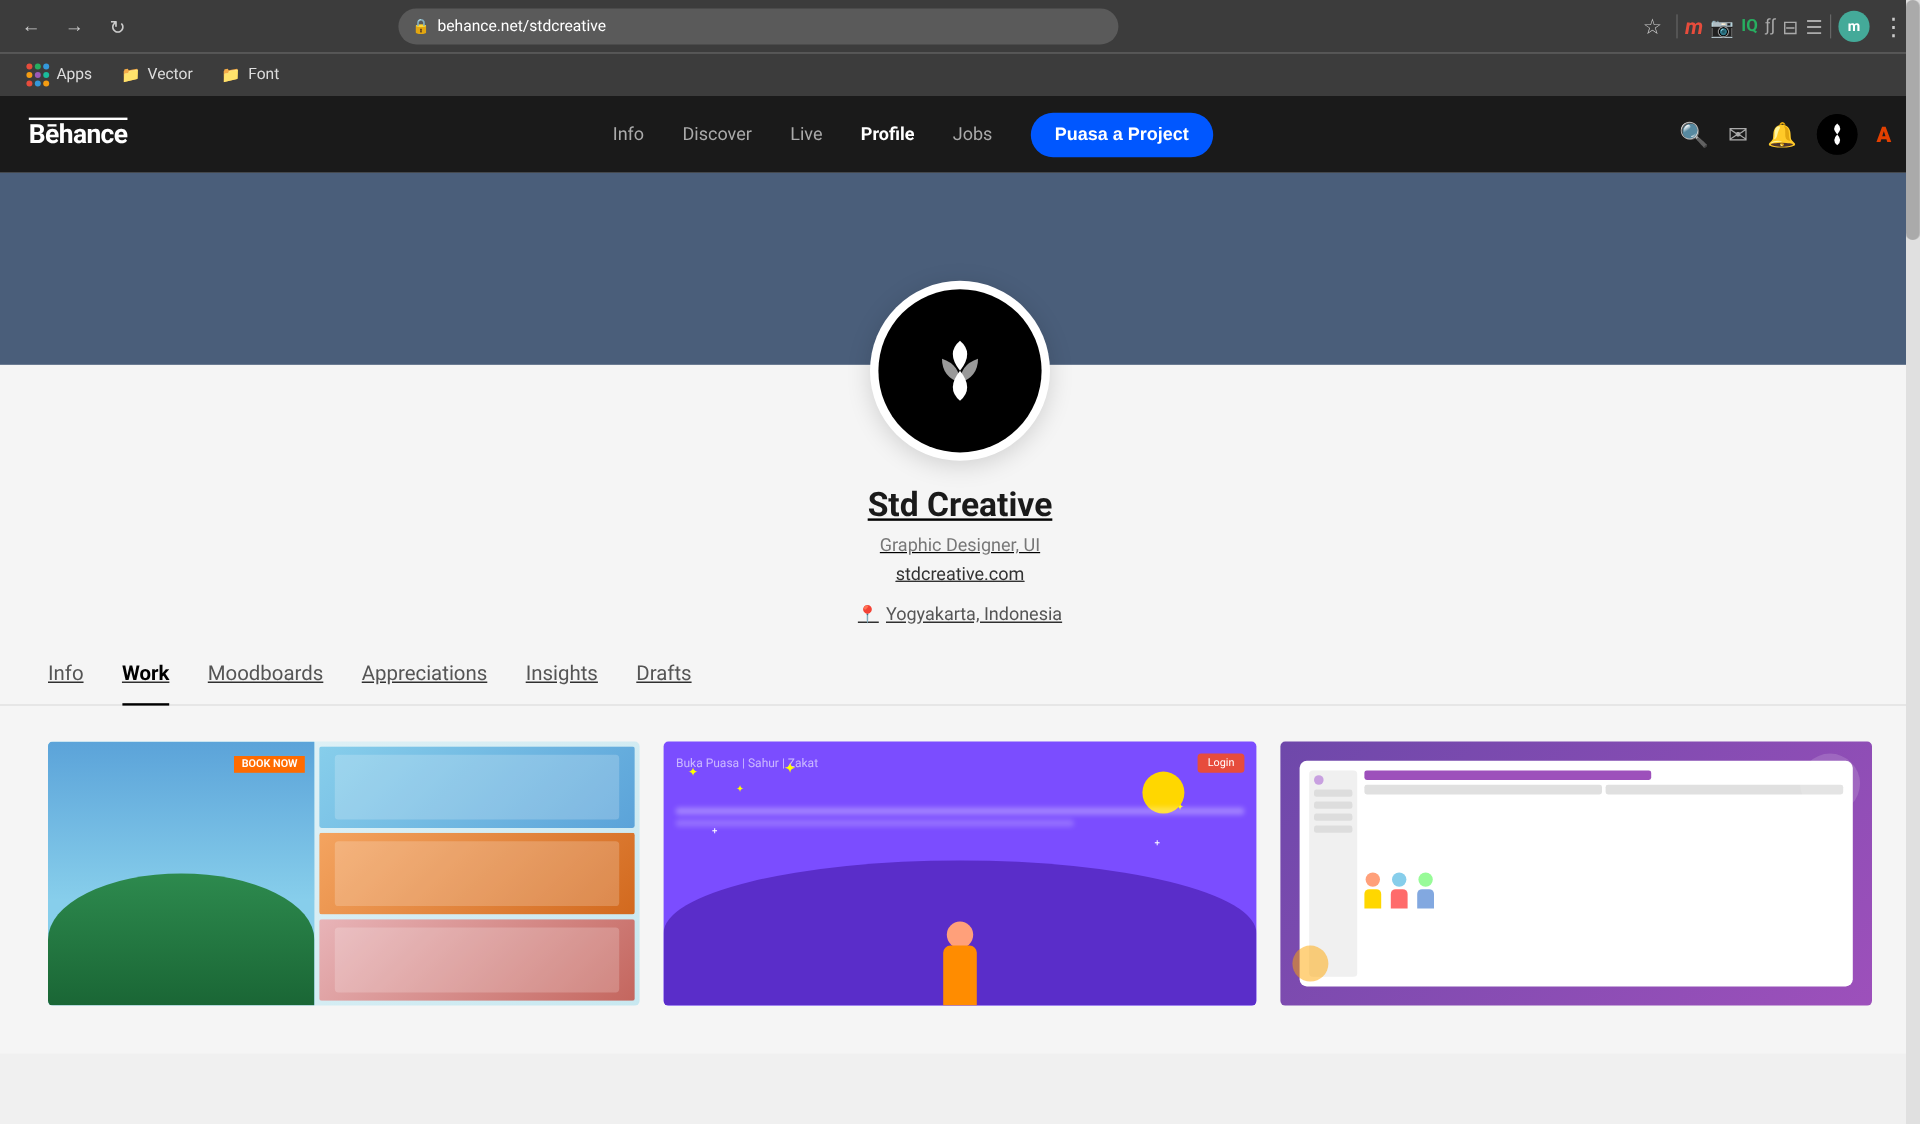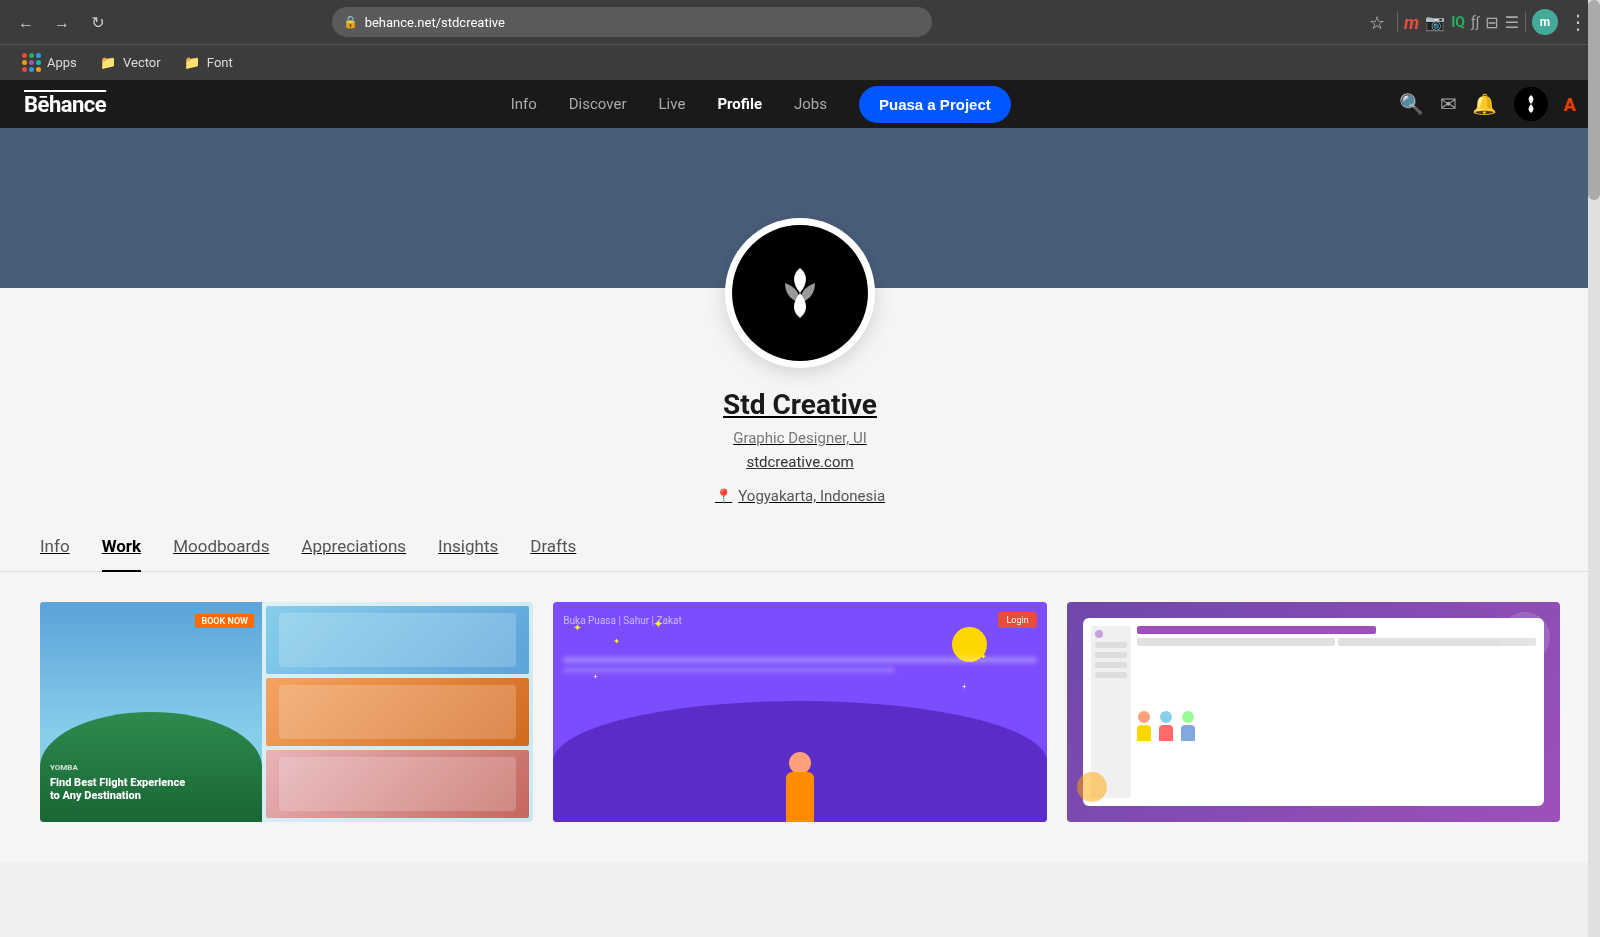--- a/index.html
+++ b/index.html
@@ -53,21 +53,21 @@
       padding: 4px 10px;
       color: #ddd;
       font-size: 13px;
       cursor: pointer;
       border-radius: 4px;
     }
 
     
     .behance-nav {
       background: #1a1a1a;
-      height: 48px;
+      height: 64px;
       display: flex;
       align-items: center;
       padding: 0 24px;
       position: relative;
     }
     .behance-logo {
       font-size: 22px;
       font-weight: 700;
       color: white;
       letter-spacing: -0.5px;
@@ -507,24 +507,20 @@
       <div class="profile-tab">Drafts</div>
     </div>
   </div>
 
   <div class="work-grid">
 
     <div class="work-card card-1">
       <div class="card-1-left">
         <div class="card-1-sky"></div>
         <div class="card-1-island"></div>
-        <div class="card-1-text">
-          <div style="font-size:8px;opacity:0.8;margin-bottom:2px;">YOMBA</div>
-          <div style="font-size:11px;font-weight:800;line-height:1.2;">Find Best Flight Experience<br>to Any Destination</div>
-        </div>
         <div class="card-1-orange-bar">BOOK NOW</div>
       </div>
       <div class="card-1-right">
         <div class="card-1-thumb">
           <div style="height:100%;background:linear-gradient(135deg,#87ceeb,#5ba3d9);display:flex;align-items:center;justify-content:center;">
             <div style="width:90%;height:80%;background:rgba(255,255,255,0.2);border-radius:3px;"></div>
           </div>
         </div>
         <div class="card-1-thumb">
           <div style="height:100%;background:linear-gradient(135deg,#f4a460,#d2691e);display:flex;align-items:center;justify-content:center;">

